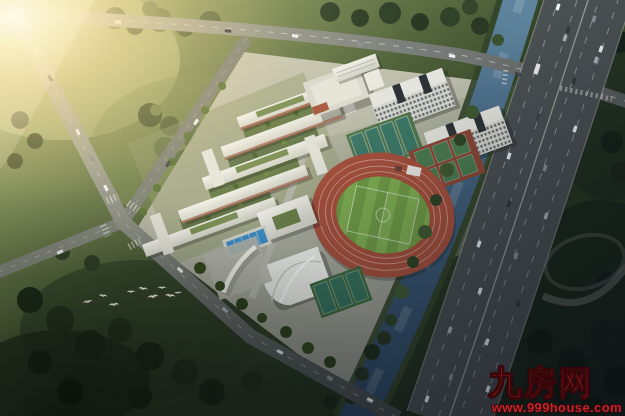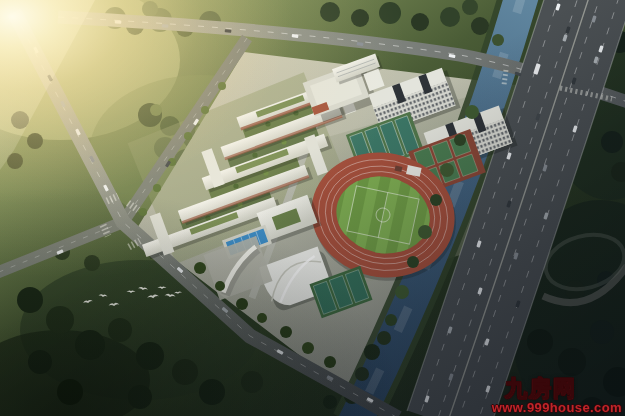--- a/index.html
+++ b/index.html
@@ -1,22 +1,22 @@
 <!DOCTYPE html>
 <html><head>
 <meta charset="utf-8">
 <style>
   html,body{margin:0;padding:0;background:#111;}
   .stage{position:relative;width:625px;height:416px;overflow:hidden;
          font-family:"Liberation Sans","DejaVu Sans",sans-serif;background:#1b261a;}
   .stage svg{display:block;position:absolute;left:0;top:0;}
   .watermark{position:absolute;right:3px;bottom:2px;text-align:center;line-height:1;user-select:none;}
-  .wm-logo{font-size:22px;font-weight:800;letter-spacing:2px;color:#c42127;
+  .wm-logo{font-size:33px;font-weight:800;letter-spacing:2px;color:#c42127;
            -webkit-text-stroke:1px #38070a;
-           text-shadow:-1px -1px 0 #38070a,1px -1px 0 #38070a,-1px 1px 0 #38070a,1px 1px 0 #38070a,0 0 4px rgba(0,0,0,.55);}
+           text-shadow:-1px -1px 0 #38070a,1px -1px 0 #38070a,-1px 1px 0 #38070a,1px 1px 0 #38070a,0 0 4px rgba(0,0,0,.55);font-family:Liberation Serif, serif;}
   .wm-url{font-size:13px;font-weight:700;letter-spacing:.4px;margin-top:1px;color:#bf2529;
           text-shadow:-1px 0 0 #30060a,1px 0 0 #30060a,0 -1px 0 #30060a,0 1px 0 #30060a;padding-left:32px;}
 </style>
 </head>
 <body>
 
 <div class="stage">
 <svg width="625" height="416" viewBox="0 0 625 416">
 <defs>
   <linearGradient id="baseLand" x1="0" y1="0" x2="1" y2="1">

